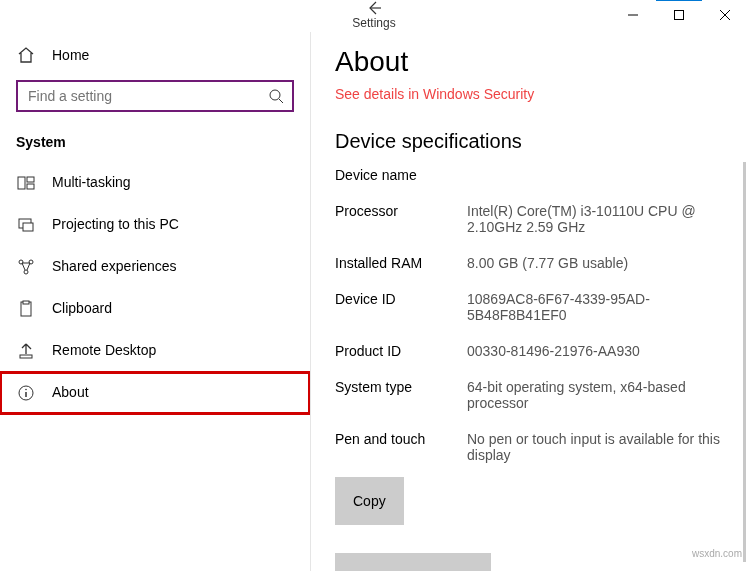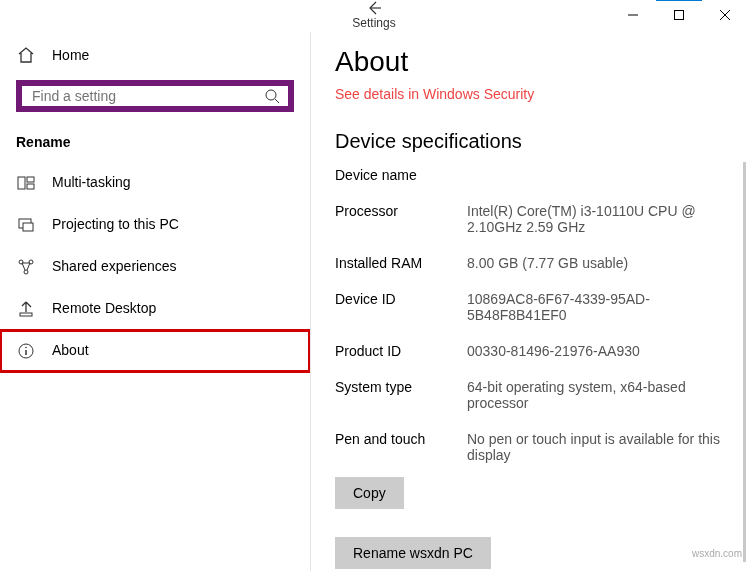--- a/index.html
+++ b/index.html
@@ -65,21 +65,21 @@
   }
   .nav-home {
     display: flex;
     align-items: center;
     padding: 10px 16px;
     gap: 16px;
   }
   .nav-home .icon { width: 20px; display:flex; justify-content:center; }
   .search-box {
     margin: 6px 16px 16px 16px;
-    border: 6px solid #701a75;
+    border: 2px solid #701a75;
     height: 32px;
     display: flex;
     align-items: center;
     padding: 0 8px;
   }
   .search-box input {
     border: none;
     outline: none;
     flex: 1;
     font-size: 14px;
@@ -131,21 +131,21 @@
     column-gap: 8px;
     font-size: 14px;
     gap: 20px;
   }
   .specs .k { color: #000; }
   .specs .v { color: #555; }
   .btn {
     display: inline-block;
     background: #cccccc;
     border: none;
-    padding: 8px 18px;
+    padding: 16px 18px;
     font-family: inherit;
     font-size: 14px;
     margin-top: 14px;
   }
   .btn2 { margin-top: 28px; }
   .scroll-track {
     position: absolute;
     right: 2px;
     top: 130px;
     width: 3px;
@@ -208,21 +208,21 @@
     <div class="search-box">
       <input type="text" placeholder="Find a setting" style="">
       <span class="sicon">
         <svg width="16" height="16" viewBox="0 0 16 16">
             <circle cx="7" cy="7" r="5" stroke="#333" fill="none"></circle>
             <line x1="11" y1="11" x2="15" y2="15" stroke="#333"></line>
           </svg>
       </span>
     </div>
 
-    <div class="section-label">Rename</div>
+    <div class="section-label">System</div>
 
     <div class="nav-item">
       <span class="icon">
         <svg width="18" height="18" viewBox="0 0 18 18">
             <rect x="1" y="3" width="7" height="12" stroke="#333" fill="none"></rect>
             <rect x="10" y="3" width="7" height="5" stroke="#333" fill="none"></rect>
             <rect x="10" y="10" width="7" height="5" stroke="#333" fill="none"></rect>
           </svg>
       </span>
       <span>Multi-tasking</span>
@@ -243,20 +243,29 @@
         <svg width="18" height="18" viewBox="0 0 18 18">
             <circle cx="4" cy="4" r="2" stroke="#333" fill="none"></circle>
             <circle cx="14" cy="4" r="2" stroke="#333" fill="none"></circle>
             <circle cx="9" cy="14" r="2" stroke="#333" fill="none"></circle>
             <path d="M5 5 L13 5 M5 5 L8 12 M13 5 L10 12" stroke="#333" fill="none"></path>
           </svg>
       </span>
       <span>Shared experiences</span>
     </div>
 
+    <div class="nav-item">
+      <span class="icon">
+        <svg width="18" height="18" viewBox="0 0 18 18">
+            <rect x="4" y="2" width="10" height="14" stroke="#333" fill="none"></rect>
+            <rect x="6" y="1" width="6" height="3" stroke="#333" fill="#fff"></rect>
+          </svg>
+      </span>
+      <span>Clipboard</span>
+    </div>
 
     <div class="nav-item">
       <span class="icon">
         <svg width="18" height="18" viewBox="0 0 18 18">
             <path d="M9 2 L14 7 M9 2 V12 M5 6 L9 2" stroke="#333" fill="none" stroke-width="1.3"></path>
             <rect x="3" y="13" width="12" height="3" stroke="#333" fill="none"></rect>
           </svg>
       </span>
       <span>Remote Desktop</span>
     </div>

